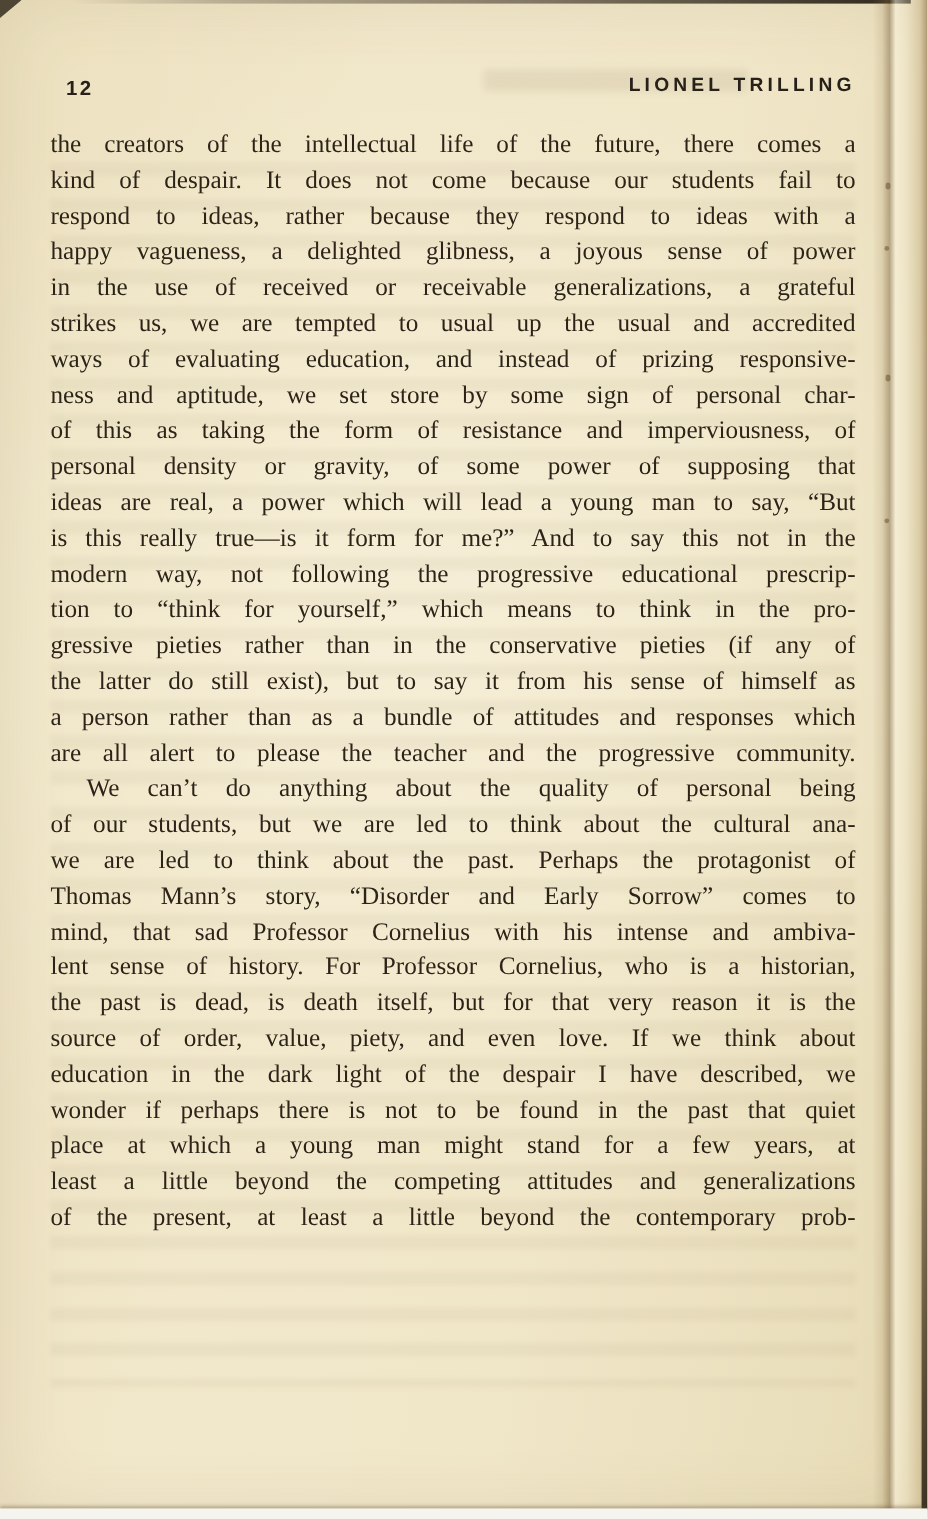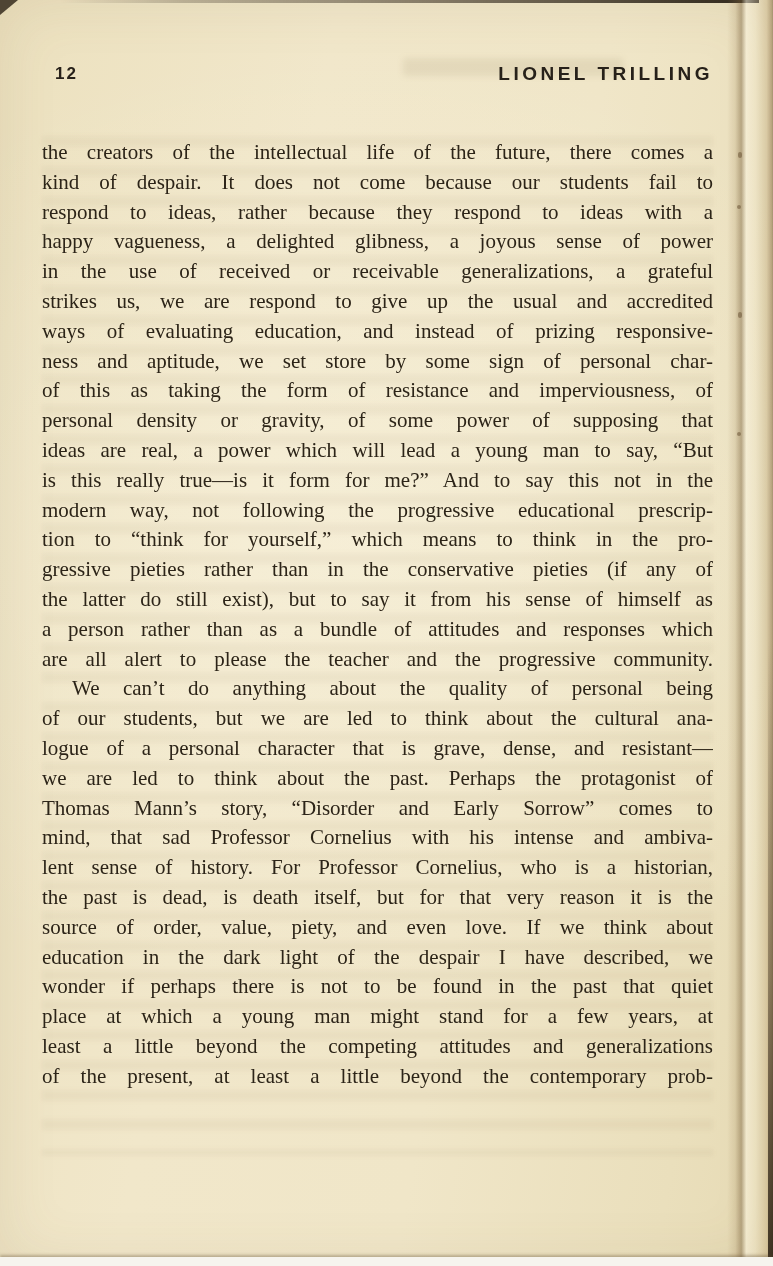--- a/index.html
+++ b/index.html
@@ -77,26 +77,26 @@
   .page-header { position: absolute; top: 63px; left: 0; right: 0; height: 22px; }
   .page-number {
     position: absolute; left: 55px; top: 1px;
     font-family: "Liberation Sans", sans-serif;
     font-weight: 700; font-size: 17px; letter-spacing: 2px;
     color: #27211a;
   }
   .running-head {
     position: absolute; right: 60px; top: 0;
     font-family: "Liberation Sans", sans-serif;
-    font-weight: 700; font-size: 19px; letter-spacing: 3.5px;
+    font-weight: 700; font-size: 16px; letter-spacing: 3.5px;
     color: #27211a;
   }
 
   .text-block {
-    position: absolute; left: 42px; top: 138px; width: 671px;
+    position: absolute; left: 42px; top: 106px; width: 671px;
     font-size: 21px; line-height: 29.8px; color: #2c2418;
     text-rendering: optimizeLegibility;
   }
   .para { margin: 0; }
   .line {
     text-align: justify;
     text-align-last: justify;
     height: 29.8px;
     overflow: hidden;
   }
@@ -124,38 +124,37 @@
     <span class="running-head">LIONEL TRILLING</span>
   </div>
 
   <div class="text-block">
     <div class="para">
         <div class="line">the creators of the intellectual life of the future, there comes a</div>
         <div class="line">kind of despair. It does not come because our students fail to</div>
         <div class="line">respond to ideas, rather because they respond to ideas with a</div>
         <div class="line">happy vagueness, a delighted glibness, a joyous sense of power</div>
         <div class="line">in the use of received or receivable generalizations, a grateful</div>
-        <div class="line">strikes us, we are respond to give up the usual and accredited</div>
+        <div class="line">strikes us, we are tempted to usual up the usual and accredited</div>
         <div class="line">ways of evaluating education, and instead of prizing responsive-</div>
         <div class="line">ness and aptitude, we set store by some sign of personal char-</div>
         <div class="line">of this as taking the form of resistance and imperviousness, of</div>
         <div class="line">personal density or gravity, of some power of supposing that</div>
         <div class="line">ideas are real, a power which will lead a young man to say, “But</div>
         <div class="line">is this really true—is it form for me?” And to say this not in the</div>
         <div class="line">modern way, not following the progressive educational prescrip-</div>
         <div class="line">tion to “think for yourself,” which means to think in the pro-</div>
         <div class="line">gressive pieties rather than in the conservative pieties (if any of</div>
         <div class="line">the latter do still exist), but to say it from his sense of himself as</div>
         <div class="line">a person rather than as a bundle of attitudes and responses which</div>
         <div class="line">are all alert to please the teacher and the progressive community.</div>
       </div>
     <div class="para indent-first">
         <div class="line">We can’t do anything about the quality of personal being</div>
         <div class="line">of our students, but we are led to think about the cultural ana-</div>
-        <div class="line">logue of a personal character that is grave, dense, and resistant—</div>
         <div class="line">we are led to think about the past. Perhaps the protagonist of</div>
         <div class="line">Thomas Mann’s story, “Disorder and Early Sorrow” comes to</div>
         <div class="line">mind, that sad Professor Cornelius with his intense and ambiva-</div>
         <div class="line">lent sense of history. For Professor Cornelius, who is a historian,</div>
         <div class="line">the past is dead, is death itself, but for that very reason it is the</div>
         <div class="line">source of order, value, piety, and even love. If we think about</div>
         <div class="line">education in the dark light of the despair I have described, we</div>
         <div class="line">wonder if perhaps there is not to be found in the past that quiet</div>
         <div class="line">place at which a young man might stand for a few years, at</div>
         <div class="line">least a little beyond the competing attitudes and generalizations</div>

